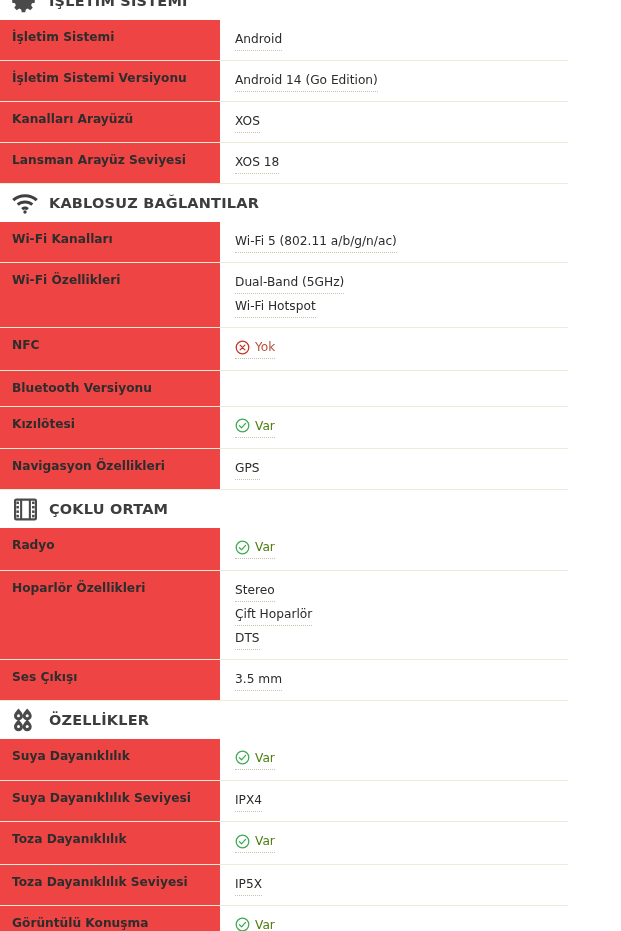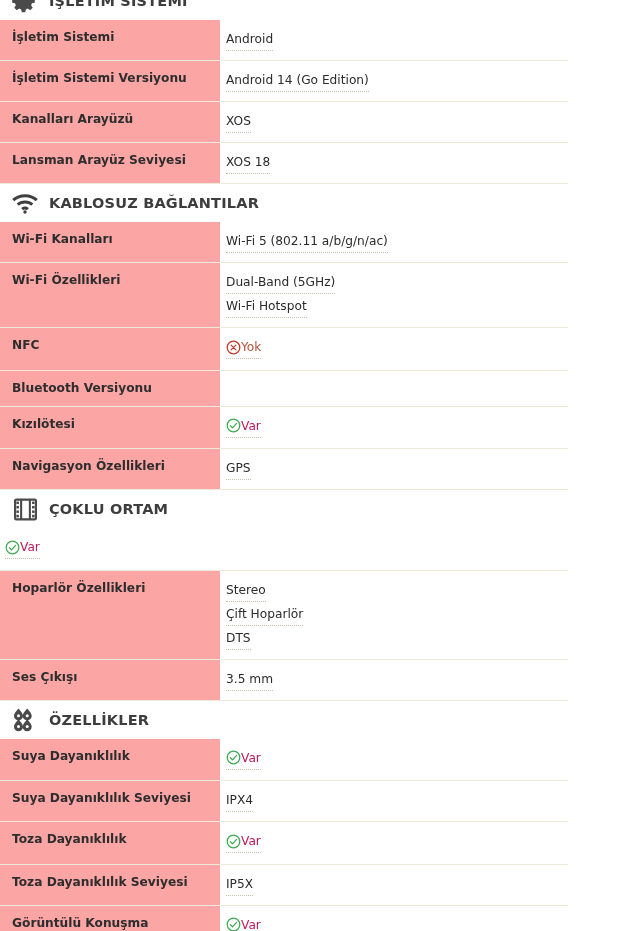--- a/index.html
+++ b/index.html
@@ -52,57 +52,58 @@
   
   .row {
     display: flex;
     width: 568px;
     align-items: stretch;
     border-bottom: 1px solid #f0ead9;
   }
   .row .label {
     width: 221px;
     flex: 0 0 221px;
-    background: #fca5a5;
+    background: #ef4444;
     padding: 9px 10px 9px 12px;
     font-size: 12.2px;
     font-weight: bold;
     color: #2d2d2d;
     line-height: 17px;
     border-right: 1px solid #ffffff;
   }
   .row .value {
     flex: 1 1 auto;
     background: #ffffff;
-    padding: 9px 8px 9px 5px;
+    padding: 9px 8px 9px 14px;
     font-size: 12.2px;
     color: #2b2b2b;
     line-height: 20px;
   }
   .vline {
     display: block;
     width: fit-content;
     max-width: 100%;
     border-bottom: 1px dotted #c9c2ae;
     padding-bottom: 1px;
     margin-bottom: 2px;
     white-space: nowrap;
   }
   .vline:last-child { margin-bottom: 0; }
 
   
   .badge {
     display: inline-flex;
     align-items: center;
+    gap: 5px;
     border-bottom: 1px dotted #c9c2ae;
     padding-bottom: 1px;
   }
   .badge svg { display: block; flex: 0 0 auto; }
   .badge .btext { font-size: 12.2px; }
-  .badge.yes .btext { color: #be185d; }
+  .badge.yes .btext { color: #4d7c0f; }
   .badge.no  .btext { color: #b0533c; }
 </style>
 </head>
 <body>
 
 <div class="sheet">
   <div class="table" id="table-root" style="margin-top: -18px;">
       <div class="section">
         <div class="section-header">
           <span class="section-icon">
@@ -210,20 +211,21 @@
               <rect x="3.3" y="17.1" width="2.4" height="2.4" fill="#4a4a4a"></rect>
               <rect x="18.3" y="4.4" width="2.4" height="2.4" fill="#4a4a4a"></rect>
               <rect x="18.3" y="8.6" width="2.4" height="2.4" fill="#4a4a4a"></rect>
               <rect x="18.3" y="12.9" width="2.4" height="2.4" fill="#4a4a4a"></rect>
               <rect x="18.3" y="17.1" width="2.4" height="2.4" fill="#4a4a4a"></rect>
             </svg>
           </span>
           <span class="section-title">ÇOKLU ORTAM</span>
         </div>
         <div class="row">
+          <div class="label">Radyo</div>
           <div class="value"><span class="badge yes">
               <span>
                 <svg width="15" height="15" viewBox="0 0 20 20">
                   <circle cx="10" cy="10" r="8.4" fill="none" stroke="#3faa52" stroke-width="1.7"></circle>
                   <path d="M5.8 10.2l2.9 2.9 5.4-5.9" fill="none" stroke="#3faa52" stroke-width="1.7" stroke-linecap="round" stroke-linejoin="round"></path>
                 </svg>
               </span>
               <span class="btext">Var</span>
             </span></div>
         </div>

